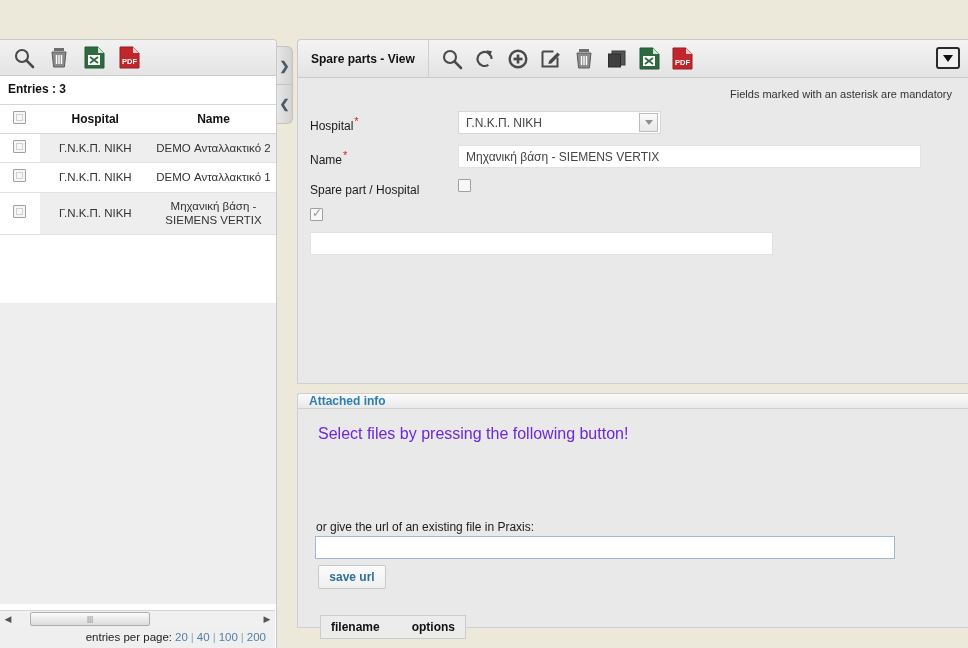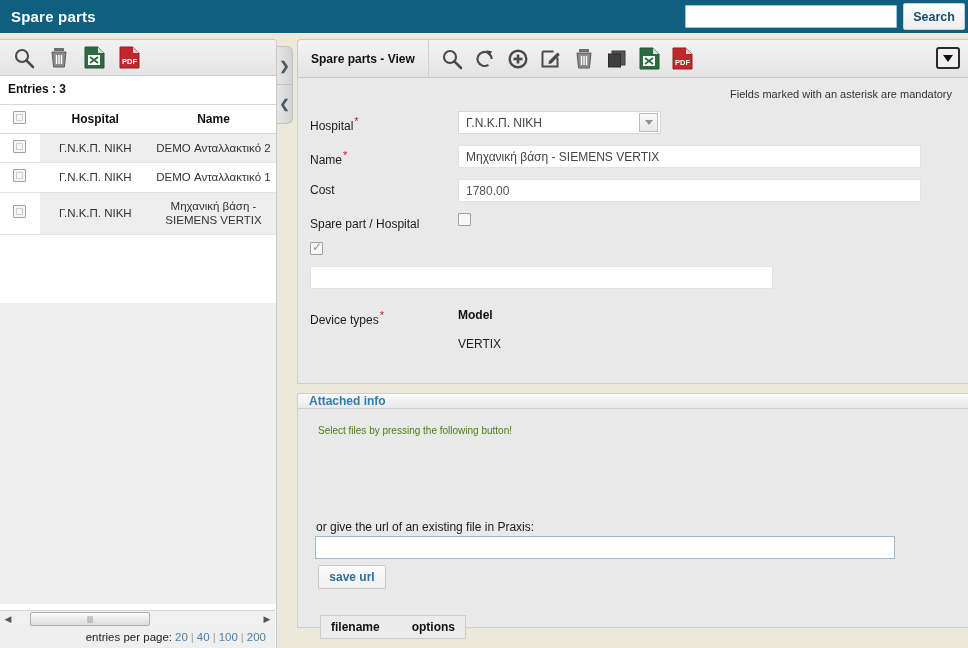--- a/index.html
+++ b/index.html
@@ -201,21 +201,21 @@
     height: 16px; background: linear-gradient(#fbfbfb,#e9e9e9);
     border: 1px solid #cfcfcf; border-right: none;
     display: flex; align-items: center; padding-left: 11px;
     color: #2e7fb0; font-size: 12px; font-weight: bold;
     border-top-left-radius: 3px;
   }
   .att-body {
     background: #e9e9e9; border: 1px solid #cfcfcf; border-right: none;
     border-top: none; height: 219px; padding: 16px 0 0 20px; position: relative;
   }
-  .att-line1 { font-size: 10px; color: #4d7c0f; }
+  .att-line1 { font-size: 16px; color: #6d28d9; }
   .att-line2 { font-size: 12px; color: #1b1b1b; position: absolute; top: 111px; left: 18px; }
   .url-input {
     position: absolute; top: 127px; left: 17px;
     width: 580px; height: 23px; background: #fff;
     border: 1px solid #9fb8d4; font-size: 12px; padding: 0 6px;
     font-family: "Liberation Sans", sans-serif; outline: none;
   }
   .save-url {
     position: absolute; top: 156px; left: 20px;
     min-width: 68px; height: 24px;
@@ -231,27 +231,20 @@
   }
   .file-table div { font-size: 12px; font-weight: bold; color: #111; padding: 0 10px; }
 
   svg { display: block; }
 </style>
 </head>
 <body>
 
 <div id="app">
 
-  <div class="topbar">
-    <div class="app-title">Spare parts</div>
-    <div class="search-wrap">
-      <input class="search-input" type="text" placeholder="" style="">
-      <button class="search-btn">Search</button>
-    </div>
-  </div>
 
   <div class="left-panel">
     <div class="left-toolbar">
       <div class="tb-ico">
         <svg width="22" height="22" viewBox="0 0 22 22">
           <circle cx="9" cy="9" r="6" fill="none" stroke="#4a4a4a" stroke-width="2.1"></circle>
           <line x1="13.4" y1="13.4" x2="20" y2="20" stroke="#4a4a4a" stroke-width="2.6" stroke-linecap="round"></line>
         </svg>
       </div>
       <div class="tb-ico">
@@ -427,47 +420,34 @@
         </div>
       </div>
 
       <div class="frow">
         <div class="flabel">
           <span>Name</span><span class="ast">*</span>
         </div>
         <input class="f-input" type="text" value="Μηχανική βάση - SIEMENS VERTIX" style="">
       </div>
 
-      <div class="frow">
-        <div class="flabel">Cost</div>
-        <input class="f-input light" type="text" value="1780.00" style="">
-      </div>
 
       <div class="frow">
         <div class="flabel">Spare part / Hospital</div>
         <span class="cbx"></span>
       </div>
 
       <div class="frow">
         <span class="cbx checked"></span>
       </div>
 
       <div class="frow">
         <input class="f-input" type="text" value="" style="">
       </div>
 
-      <div class="frow" style="margin-top:16px;">
-        <div class="flabel">
-          <span>Device types</span><span class="ast">*</span>
-        </div>
-        <div>
-          <div class="model-head">Model</div>
-          <div class="model-val">VERTIX</div>
-        </div>
-      </div>
     </div>
 
     <div class="att-wrap">
       <div class="att-head">Attached info</div>
       <div class="att-body">
         <div class="att-line1">Select files by pressing the following button!</div>
         <div class="att-line2">or give the url of an existing file in Praxis:</div>
         <input class="url-input" type="text" value="" style="">
         <button class="save-url">save url</button>
         <div class="file-table">

